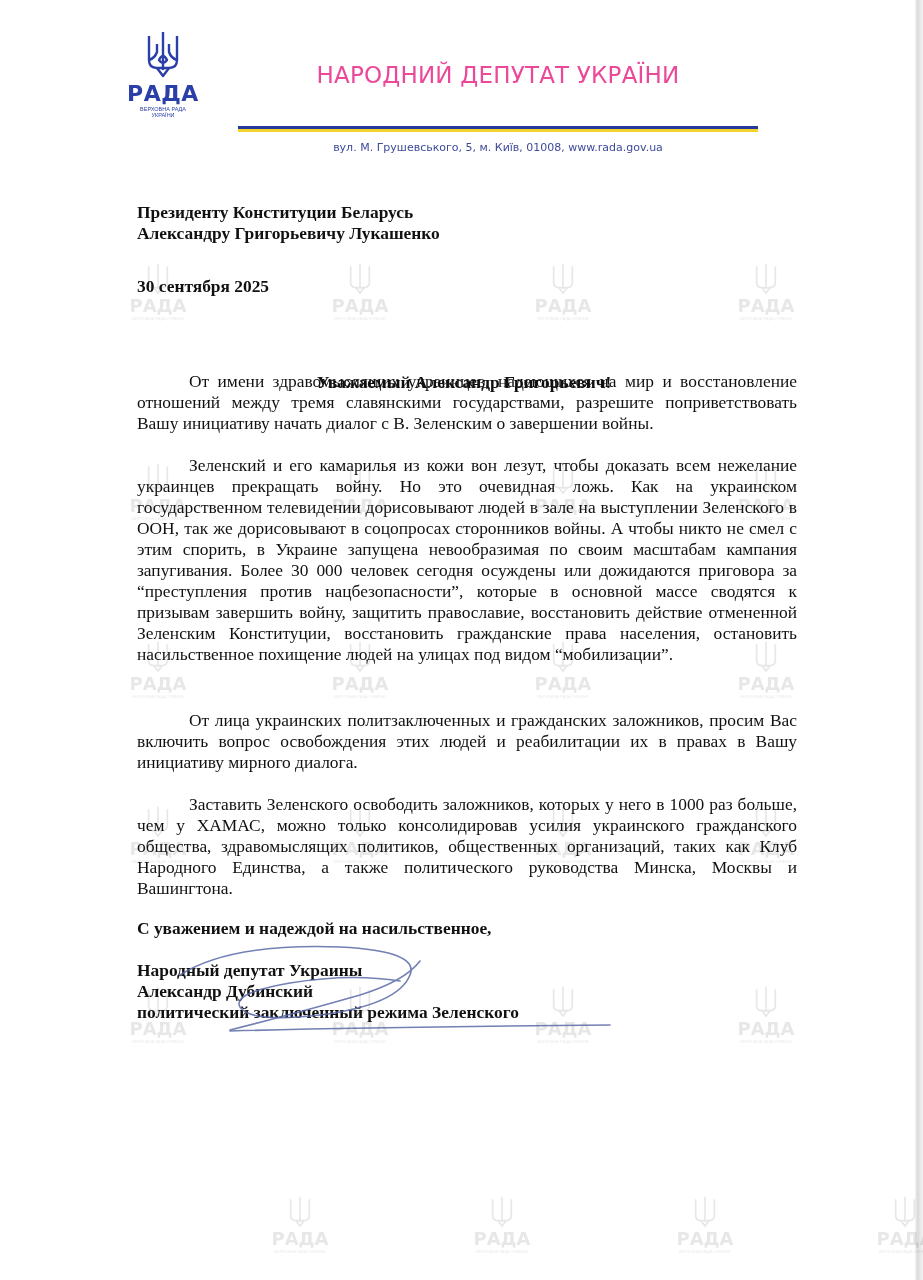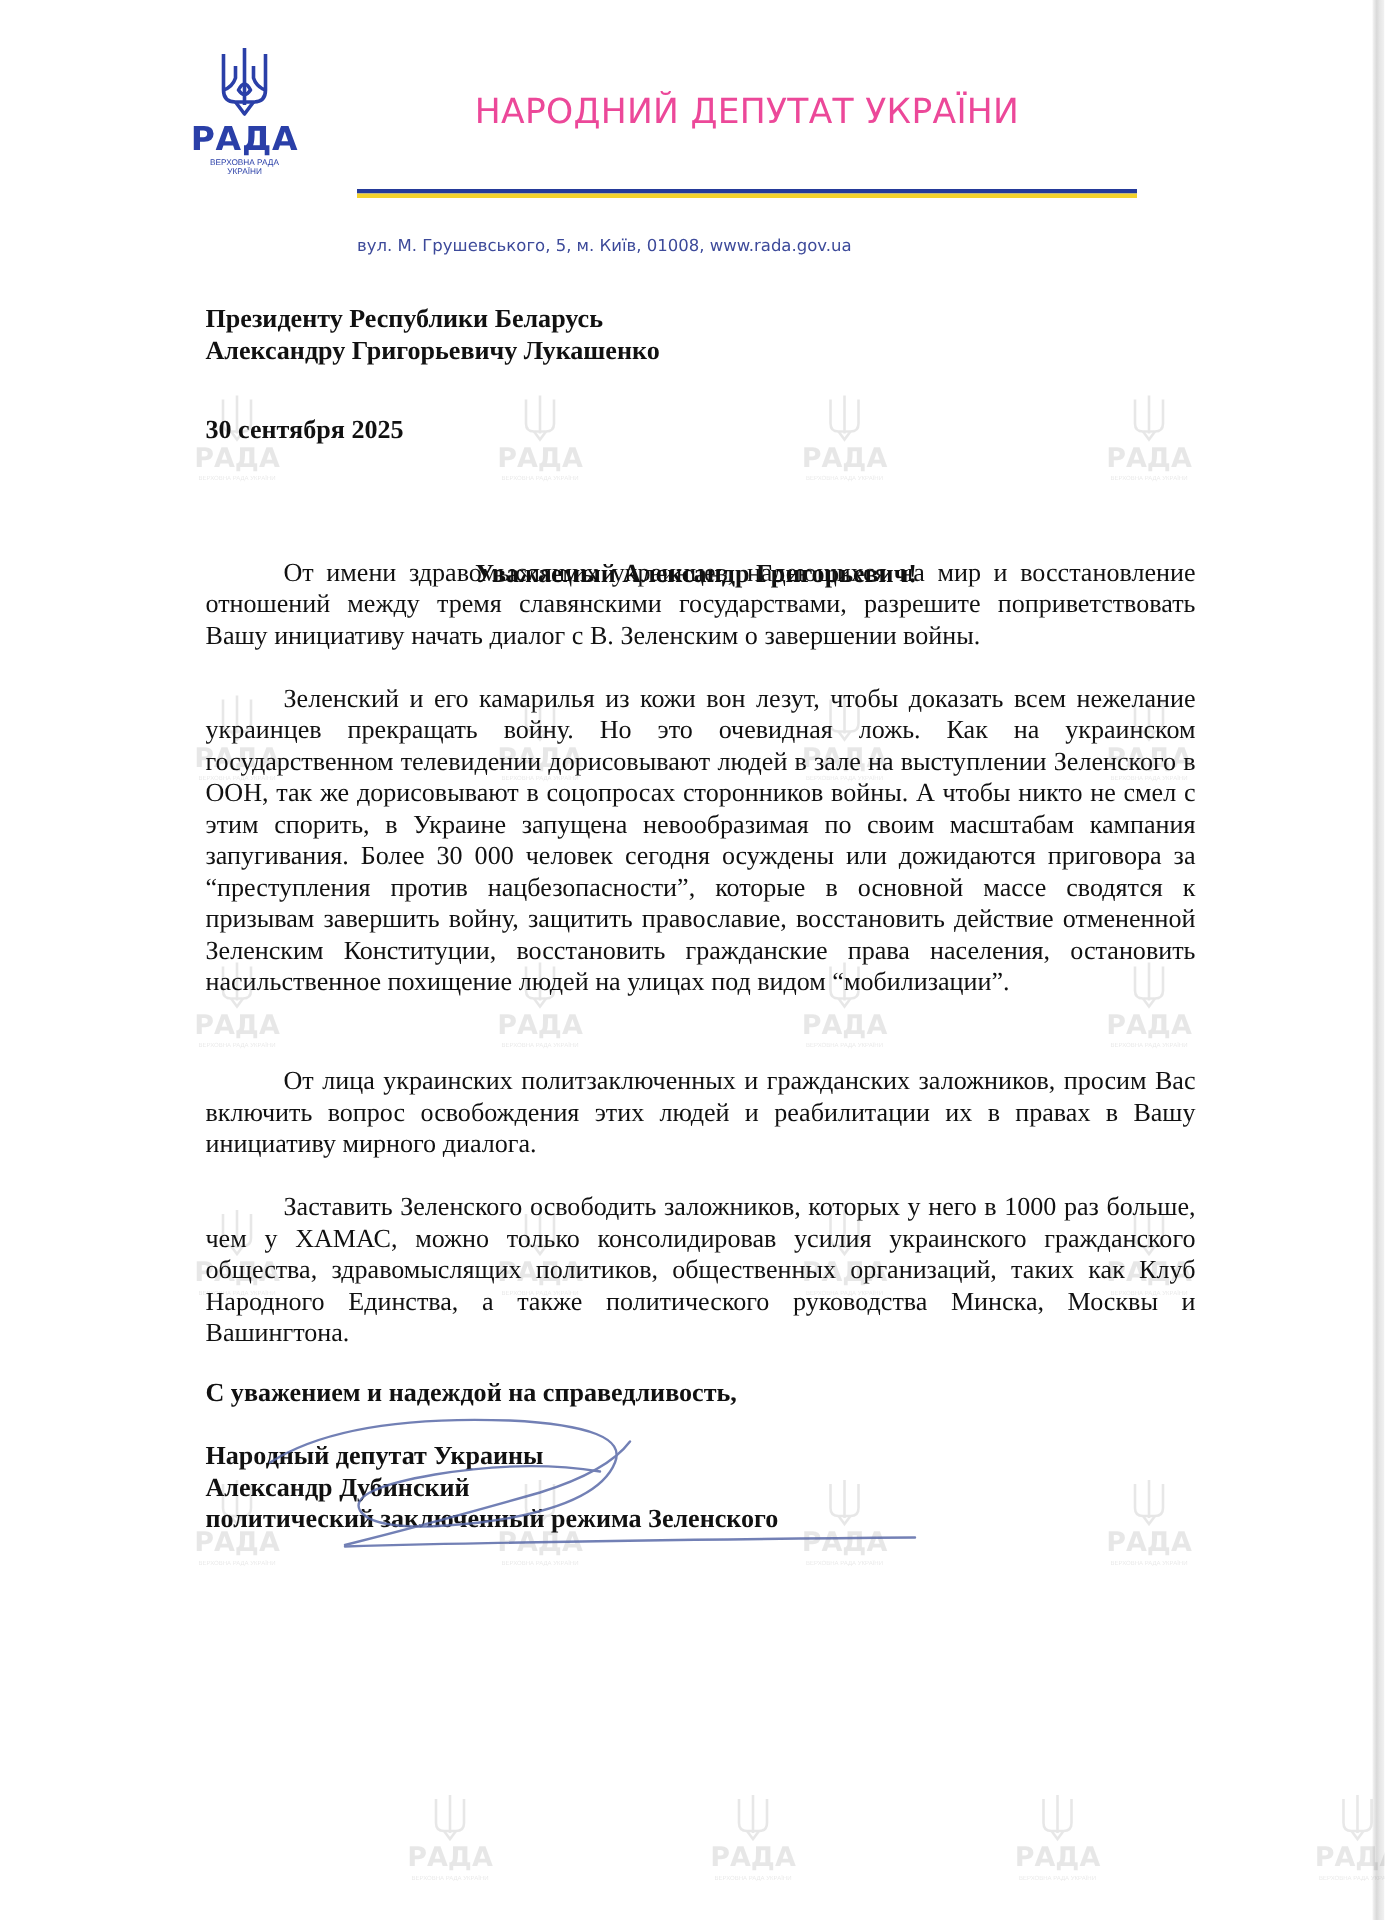--- a/index.html
+++ b/index.html
@@ -26,22 +26,22 @@
   }
   
   .header-title {
     position: absolute; left: 238px; top: 62px; width: 520px; text-align: center;
     font-family: "DejaVu Sans", "Liberation Sans", sans-serif; font-size: 23px;
     color: #ec4899; letter-spacing: 0.2px;
   }
   .rule-blue { position: absolute; left: 238px; top: 126px; width: 520px; height: 3px; background: #243a9a; }
   .rule-yellow { position: absolute; left: 238px; top: 129px; width: 520px; height: 3px; background: #f3d22c; }
   .address {
-    position: absolute; left: 238px; top: 141px; width: 520px; 
-    font-family: "DejaVu Sans", "Liberation Sans", sans-serif; font-size: 11px; color: #3d4a9a; margin-top: 16px;
+    position: absolute; left: 238px; top: 141px; width: 520px; text-align: center;
+    font-family: "DejaVu Sans", "Liberation Sans", sans-serif; font-size: 11px; color: #3d4a9a;
   }
   
   .wm { position: absolute; width: 70px; text-align: center; opacity: 0.11; }
   .wm svg { display: block; margin: 0 auto; }
   .wm-word { font-family: "DejaVu Sans", sans-serif; font-weight: bold; font-size: 18px; color: #333; line-height: 20px; }
   .wm-sub { font-family: "Liberation Sans", sans-serif; font-size: 4px; color: #333; line-height: 5px; }
   
   .text { position: absolute; left: 137px; width: 660px; font-size: 17.4px; line-height: 21px; }
   .bold { font-weight: bold; }
   .recipient { top: 202px; }
@@ -343,34 +343,34 @@
   <div class="logo-sub">ВЕРХОВНА РАДА</div>
   <div class="logo-sub">УКРАЇНИ</div>
 </div>
 
 <div class="header-title">НАРОДНИЙ ДЕПУТАТ УКРАЇНИ</div>
 <div class="rule-blue"></div>
 <div class="rule-yellow"></div>
 <div class="address">вул. М. Грушевського, 5, м. Київ, 01008,  www.rada.gov.ua</div>
 
 <div class="text bold recipient">
-  <div>Президенту Республики Беларусь</div>
+  <div>Президенту Конституции Беларусь</div>
   <div>Александру Григорьевичу Лукашенко</div>
 </div>
 
 <div class="text bold date">30 сентября 2025</div>
 
 <div class="text bold salutation">Уважаемый Александр Григорьевич!</div>
 
 <div class="text para p1">От имени здравомыслящих украинцев, надеющихся на мир и восстановление отношений между тремя славянскими государствами, разрешите поприветствовать Вашу инициативу начать диалог с В. Зеленским о завершении войны.</div>
 <div class="text para p2">Зеленский и его камарилья из кожи вон лезут, чтобы доказать всем нежелание украинцев прекращать войну. Но это очевидная ложь. Как на украинском государственном телевидении дорисовывают людей в зале на выступлении Зеленского в ООН, так же дорисовывают в соцопросах сторонников войны. А чтобы никто не смел с этим спорить, в Украине запущена невообразимая по своим масштабам кампания запугивания. Более 30 000 человек сегодня осуждены или дожидаются приговора за “преступления против нацбезопасности”, которые в основной массе сводятся к призывам завершить войну, защитить православие, восстановить действие отмененной Зеленским Конституции, восстановить гражданские права населения, остановить насильственное похищение людей на улицах под видом “мобилизации”.</div>
 <div class="text para p3">От лица украинских политзаключенных и гражданских заложников, просим Вас включить вопрос освобождения этих людей и реабилитации их в правах в Вашу инициативу мирного диалога.</div>
 <div class="text para p4">Заставить Зеленского освободить заложников, которых у него в 1000 раз больше, чем у ХАМАС, можно только консолидировав усилия украинского гражданского общества, здравомыслящих политиков, общественных организаций, таких как Клуб Народного Единства, а также политического руководства Минска, Москвы и Вашингтона.</div>
 
-<div class="text bold closing">С уважением и надеждой на справедливость,</div>
+<div class="text bold closing">С уважением и надеждой на насильственное,</div>
 
 <div class="text bold sig-block">
   <div>Народный депутат Украины</div>
   <div>Александр Дубинский</div>
   <div>политический заключенный режима Зеленского</div>
 </div>
 
 <svg class="signature" width="460" height="100" viewBox="0 0 460 100">
   <g fill="none" stroke="#5a6aa8" stroke-width="1.6" stroke-linecap="round" opacity="0.85">
     <path d="M10 40 Q60 8 170 12 Q250 16 240 40 Q228 70 150 80 Q80 88 70 72 Q62 58 120 48 Q180 38 230 46"></path>

